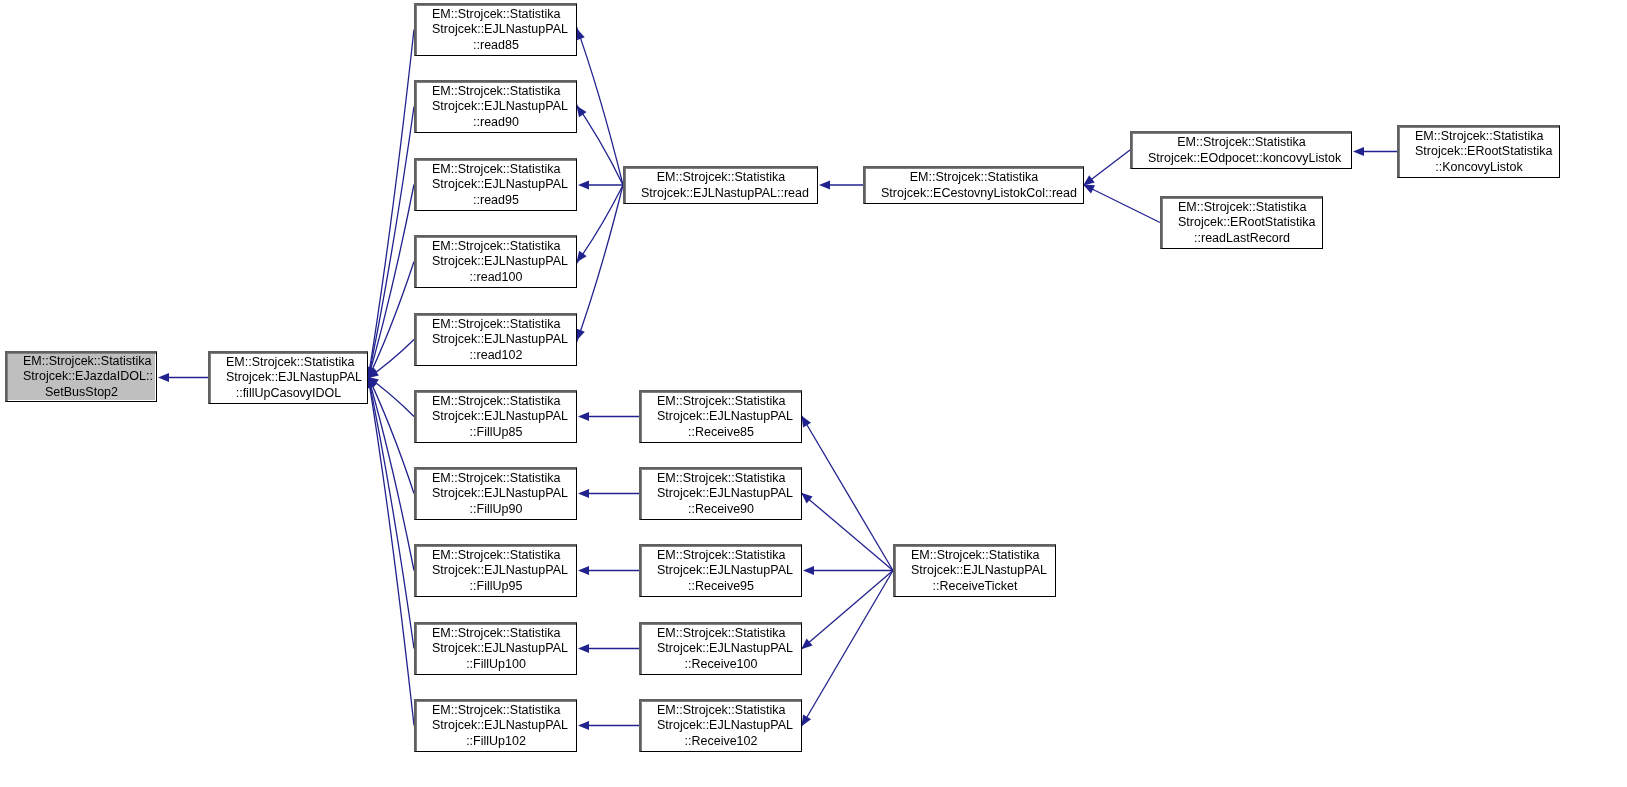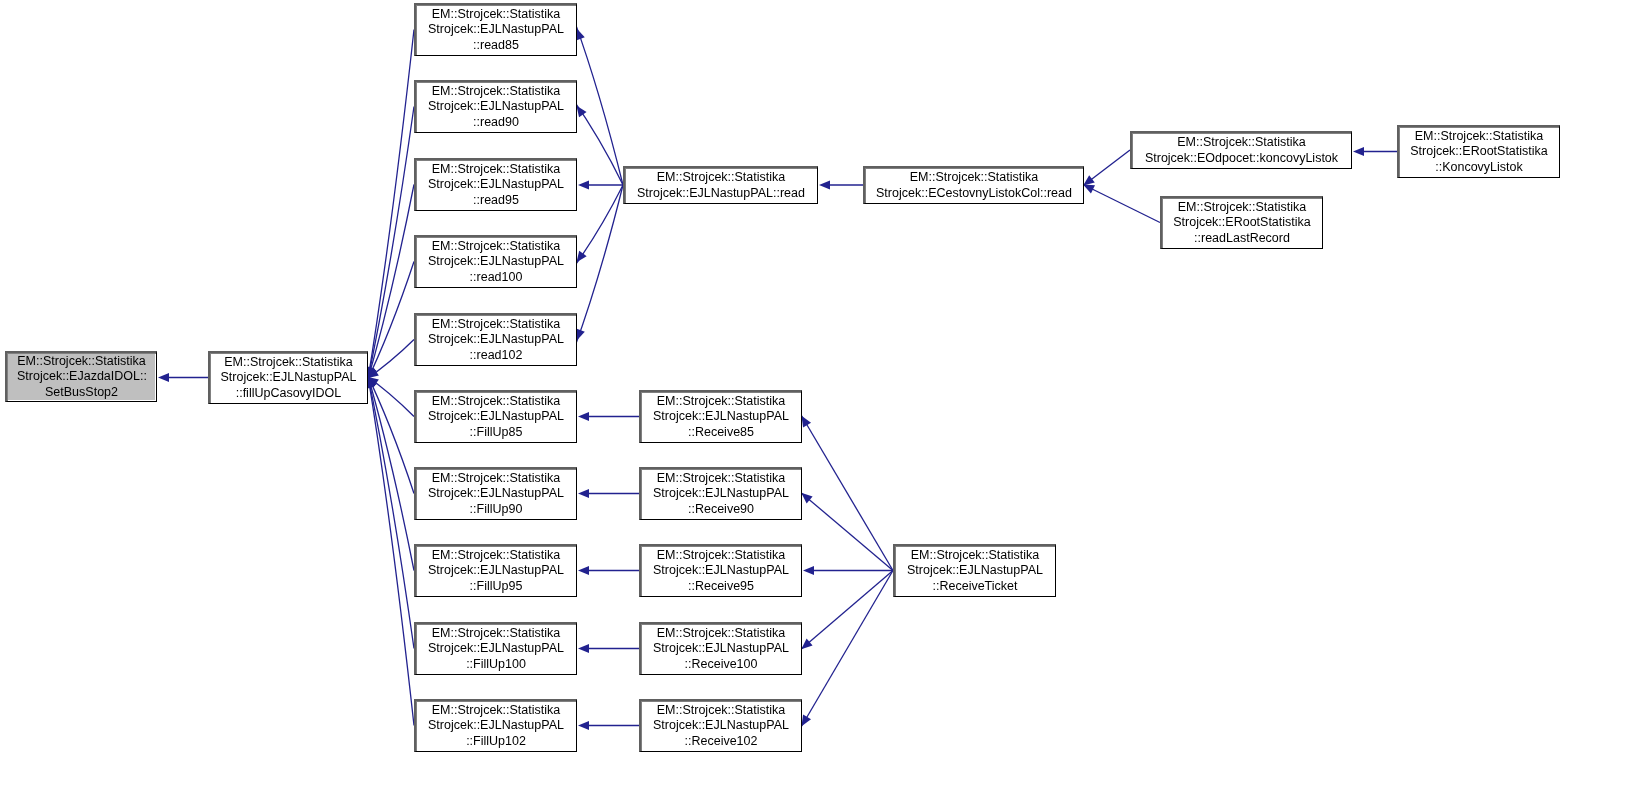--- a/index.html
+++ b/index.html
@@ -30,21 +30,21 @@
     background: #ffffff;
     color: #000000;
     display: flex;
     align-items: center;
     justify-content: center;
     text-align: center;
     font-size: 12.5px;
     line-height: 15.2px;
     letter-spacing: 0px;
     white-space: pre-line;
-    padding: 0 10px;
+    padding: 0 16px;
     box-shadow: 1px 1px 0 0 #808080 inset, -1px -1px 0 0 #ffffff inset;
   }
   .node .label {
     display: block;
     width: 100%;
   }
   .node.highlight {
     background: #bfbfbf;
   }
   .node.shaded {

